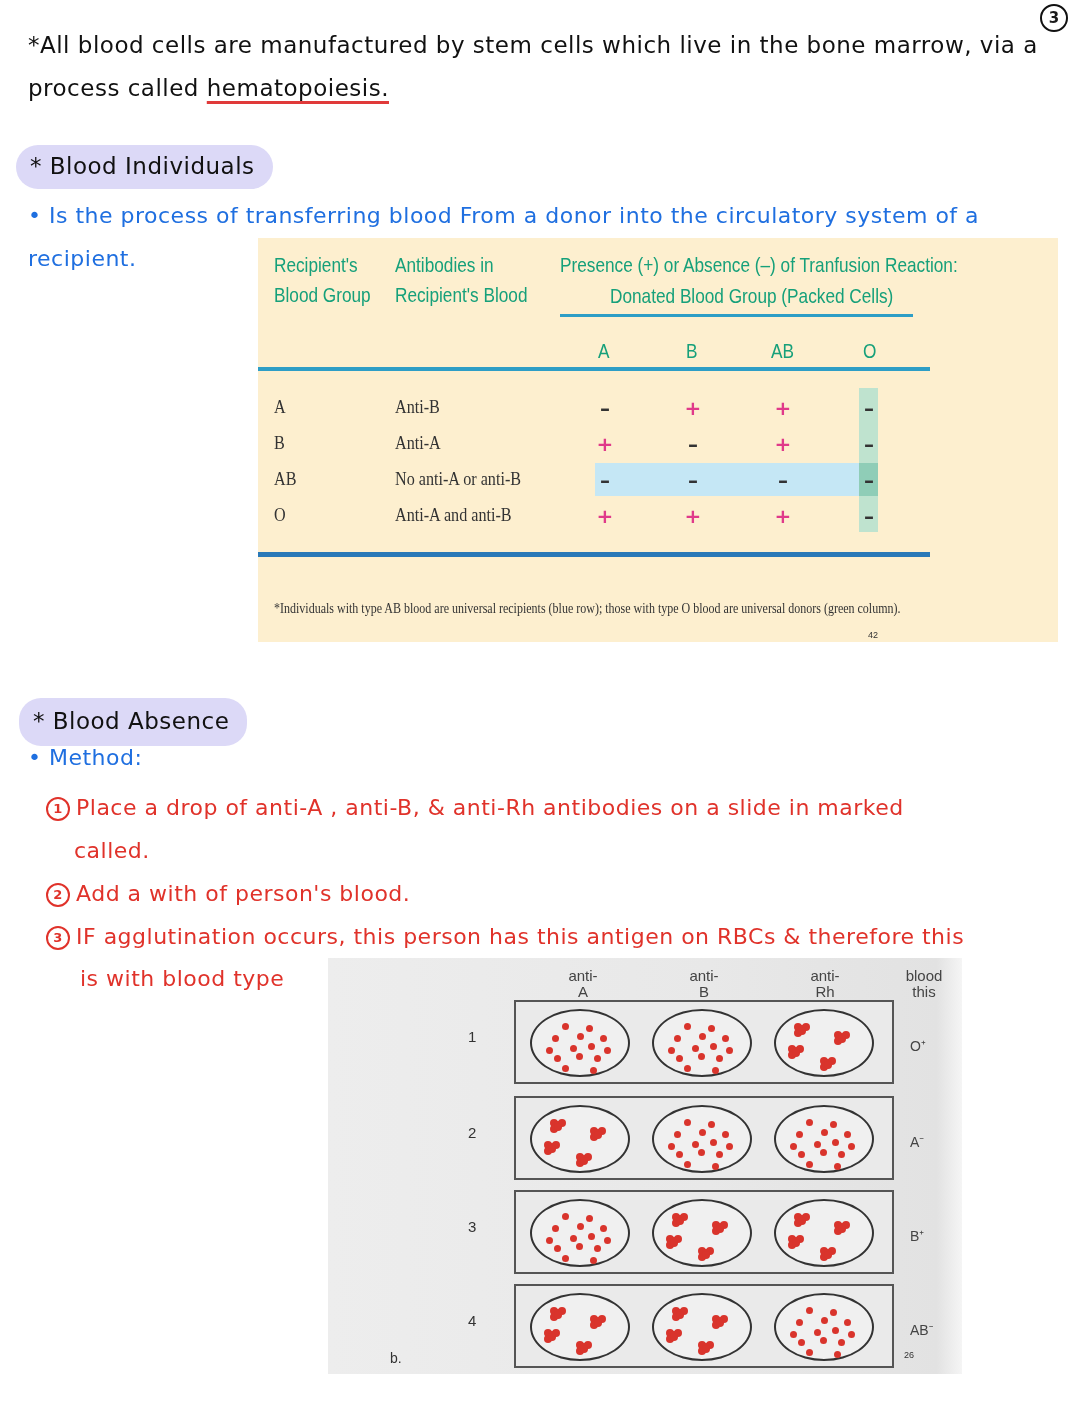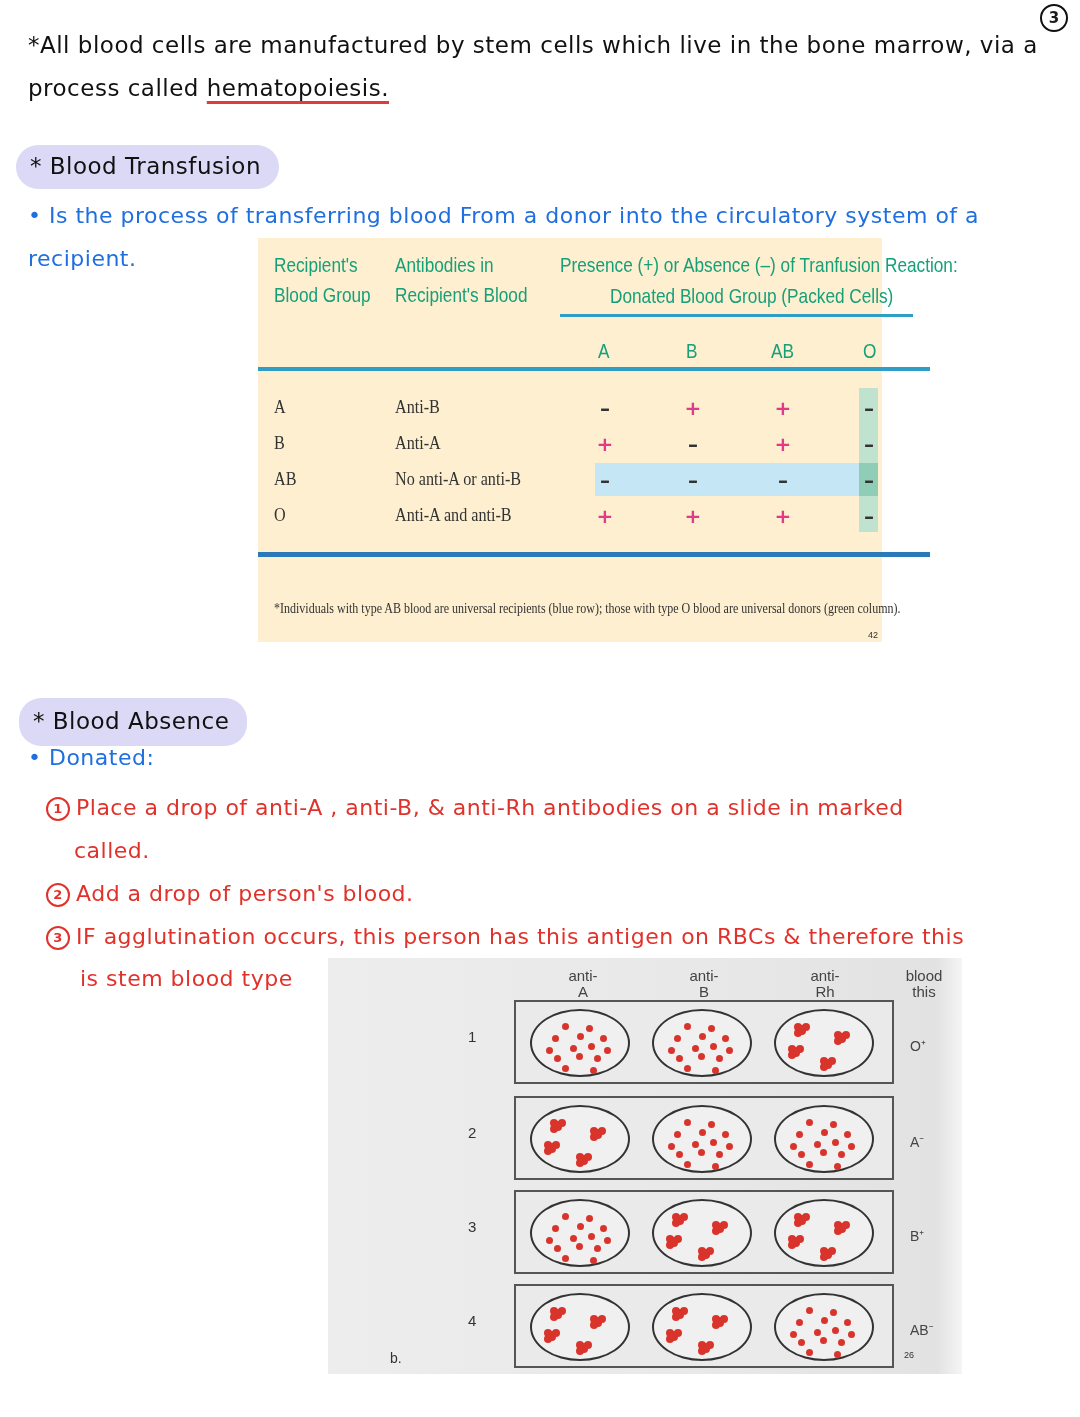--- a/index.html
+++ b/index.html
@@ -28,21 +28,21 @@
   .pill-transfusion { left: 16px; top: 145px; height: 34px; line-height: 34px; }
   .pill-typing { left: 19px; top: 698px; height: 38px; line-height: 38px; }
 
   .blue { color: #1f6fe0; }
   .red { color: #e0322a; }
 
   .trans-def { left: 28px; top: 194px; font-size: 22px; line-height: 43px; width: 1010px; }
 
   
   .abo {
-    left: 258px; top: 238px; width: 624px; height: 404px;
+    left: 258px; top: 238px; width: 800px; height: 404px;
     background: #fdefcf;
   }
   .abo .hdr { color: #16a07a; font-family: "Liberation Sans Narrow","Liberation Sans", sans-serif; font-size: 21px; line-height: 30px; transform: scaleX(0.82); transform-origin: left top; white-space: nowrap; }
   .abo .rule { background: #2e9ec6; }
   .abo .cell { font-family: "Liberation Serif", serif; font-size: 19px; color: #333; transform: scaleX(0.85); transform-origin: left top; white-space: nowrap; }
   .abo .sign { width: 20px; text-align: center; font-weight: bold; font-size: 20px; font-family: "DejaVu Sans", sans-serif; }
   .plus { color: #e03a8a; }
   .minus { color: #333; }
   .abo .foot { font-family: "Liberation Serif", serif; font-size: 15px; color: #333; transform: scaleX(0.8); transform-origin: left top; white-space: nowrap; }
 
@@ -66,21 +66,21 @@
 </style>
 </head>
 <body>
 
 <div class="abs page-num">3</div>
 
 <div class="abs intro hand">
   <span>*All blood cells are manufactured by stem cells which live in the bone marrow, via a process called </span><span class="ul">hematopoiesis.</span>
 </div>
 
-<div class="abs pill pill-transfusion hand">* Blood Transfusion</div>
+<div class="abs pill pill-transfusion hand">* Blood Individuals</div>
 
 <div class="abs trans-def hand blue">• Is the process of transferring blood From a donor into the circulatory system of a recipient.</div>
 
 <div class="abs abo">
   <div class="abs hdr" style="left:16px;top:12px;">
     <div>Recipient's</div>
     <div>Blood Group</div>
   </div>
   <div class="abs hdr" style="left:137px;top:12px;">
     <div>Antibodies in</div>
@@ -133,35 +133,35 @@
       <div class="abs sign minus" style="left: 601px; top: 266px;">–</div>
     </div>
 
   <div class="abs rule" style="left:0;top:314px;width:672px;height:5px;background:#2a79b8;"></div>
   <div class="abs foot" style="left:16px;top:362px;">*Individuals with type AB blood are universal recipients (blue row); those with type O blood are universal donors (green column).</div>
   <div class="abs" style="left:610px;top:392px;font-size:9px;font-family:'Liberation Sans',sans-serif;color:#333;">42</div>
 </div>
 
 <div class="abs pill pill-typing hand">* Blood Absence</div>
 
-<div class="abs method hand blue">• Donated:</div>
+<div class="abs method hand blue">• Method:</div>
 
 <div class="abs hand red step" style="left:46px;top:786px;width:1010px;">
   <span class="circ">1</span><span>Place a drop of anti-A , anti-B, &amp; anti-Rh antibodies on a slide in marked</span>
 </div>
 <div class="abs hand red step" style="left:74px;top:829px;">called.</div>
 
 <div class="abs hand red step" style="left:46px;top:872px;width:1010px;">
-  <span class="circ">2</span><span>Add a drop of person's blood.</span>
+  <span class="circ">2</span><span>Add a with of person's blood.</span>
 </div>
 
 <div class="abs hand red step" style="left:46px;top:915px;width:1030px;">
   <span class="circ">3</span><span>IF agglutination occurs, this person has this antigen on RBCs &amp; therefore this</span>
 </div>
-<div class="abs hand red step" style="left:80px;top:957px;">is stem blood type</div>
+<div class="abs hand red step" style="left:80px;top:957px;">is with blood type</div>
 
 <div class="abs typing">
   <div class="abs colh" style="left:225px;top:10px;">
       <div>anti-</div>
       <div>A</div>
     </div>
   <div class="abs colh" style="left:346px;top:10px;">
       <div>anti-</div>
       <div>B</div>
     </div>

